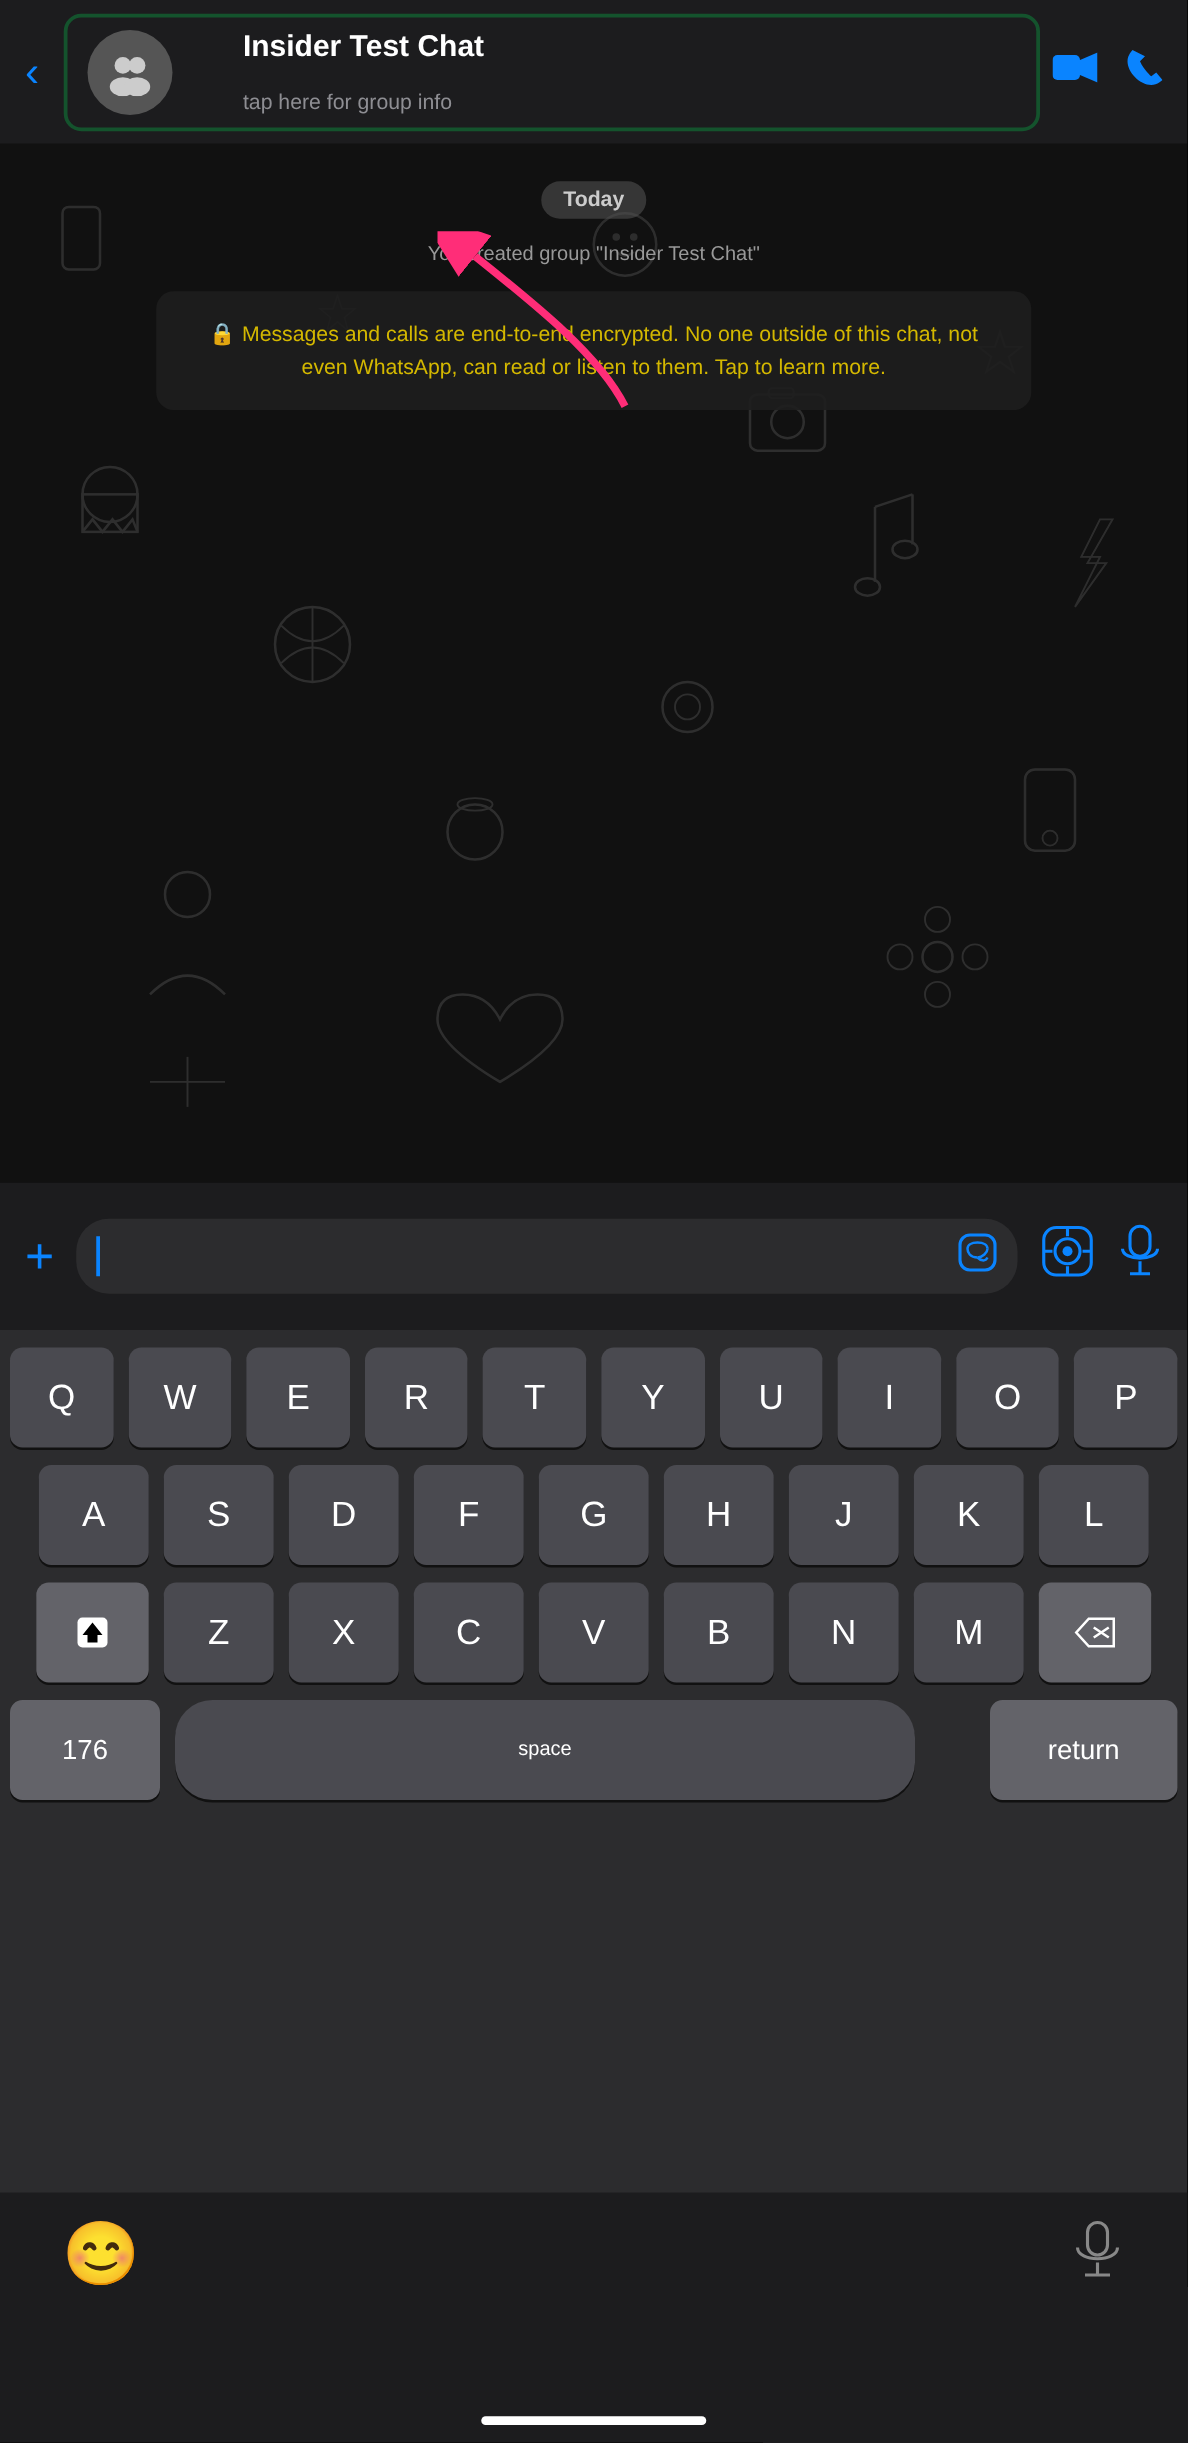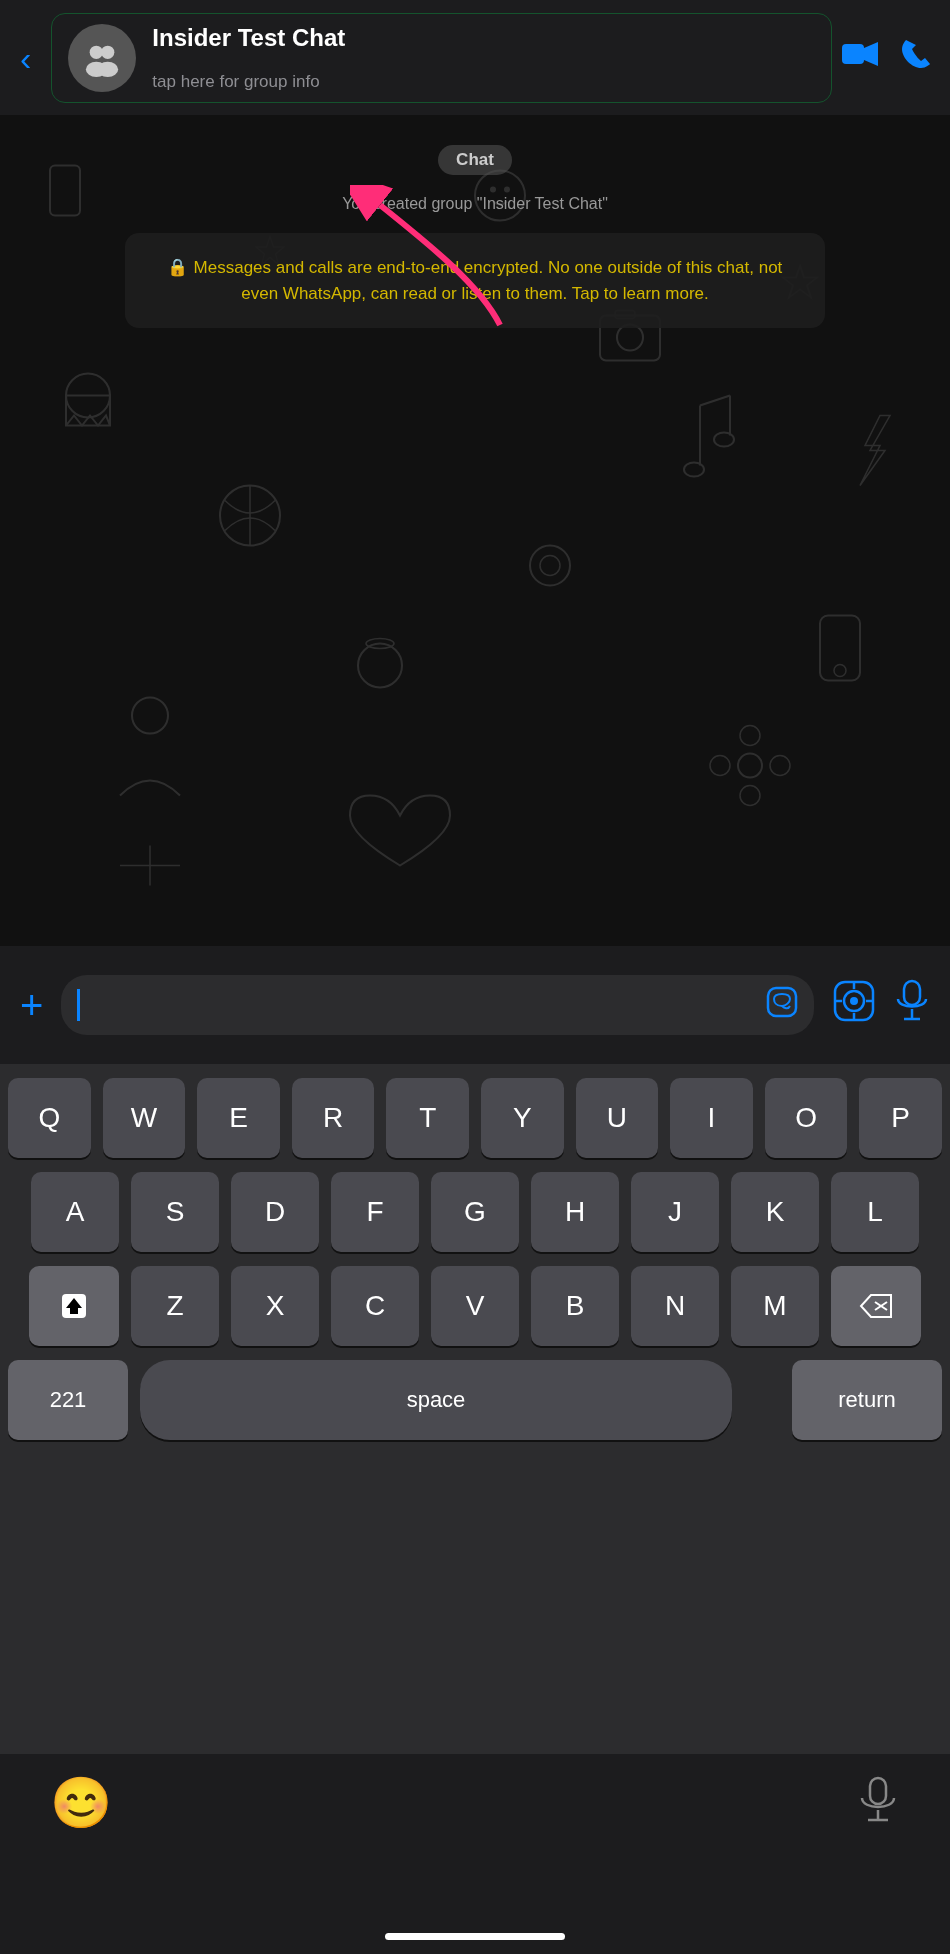--- a/index.html
+++ b/index.html
@@ -33,25 +33,26 @@
       font-size: 34px;
       margin-right: 10px;
       cursor: pointer;
       line-height: 1;
     }
 
     .group-info-box {
       flex: 1;
       display: flex;
       align-items: center;
-      border: 1px solid #14532d;
+      border: 3px solid #14532d;
       border-radius: 14px;
       padding: 10px 16px;
       cursor: pointer;
       margin: 0 10px;
+      gap: 40px;
     }
 
     .group-avatar {
       width: 68px;
       height: 68px;
       background: #555;
       border-radius: 50%;
       display: flex;
       align-items: center;
       justify-content: center;
@@ -291,21 +292,21 @@
 
     .key-delete {
       background: #636369;
       min-width: 90px;
       flex: 0 0 auto;
     }
 
     .key-space {
       flex: 1;
       max-width: none;
-      font-size: 22px;
+      font-size: 16px;
       color: #fff;
       border-radius: 30px;
     }
 
     .key-123 {
       min-width: 120px;
       flex: 0 0 auto;
       font-size: 22px;
     }
 
@@ -448,21 +449,21 @@
 
       <circle cx="550" cy="450" r="20" stroke="#fff" stroke-width="2" fill="none"></circle>
       <circle cx="550" cy="450" r="10" stroke="#fff" stroke-width="1.5" fill="none"></circle>
 
       <line x1="120" y1="750" x2="180" y2="750" stroke="#fff" stroke-width="1.5"></line>
       <line x1="150" y1="730" x2="150" y2="770" stroke="#fff" stroke-width="1.5"></line>
     </svg>
   </div>
 
   <div class="chat-content">
-    <div class="date-badge">Chat</div>
+    <div class="date-badge">Today</div>
     <div class="system-message">You created group "Insider Test Chat"</div>
     <div class="encryption-notice">🔒 Messages and calls are end-to-end encrypted. No one outside of this chat, not even WhatsApp, can read or listen to them. Tap to learn more.</div>
   </div>
 </div>
 
 <div class="arrow-container">
   <svg class="arrow-svg" viewBox="0 0 200 160" xmlns="http://www.w3.org/2000/svg">
     <defs>
       <marker id="arrowhead" markerWidth="10" markerHeight="7" refX="0" refY="3.5" orient="auto">
         <polygon points="0 0, 10 3.5, 0 7" fill="#ff2d78"></polygon>
@@ -555,21 +556,21 @@
       <div class="key key-special key-delete">
         <svg width="34" height="26" viewBox="0 0 34 26" fill="none">
           <path d="M12 2 L32 2 L32 24 L12 24 L2 13 Z" stroke="#fff" stroke-width="2" fill="none"></path>
           <line x1="16" y1="9" x2="28" y2="17" stroke="#fff" stroke-width="2"></line>
           <line x1="28" y1="9" x2="16" y2="17" stroke="#fff" stroke-width="2"></line>
         </svg>
       </div>
     </div>
 
     <div class="key-row">
-      <div class="key key-special key-123">221</div>
+      <div class="key key-special key-123">176</div>
       <div class="key key-space">space</div>
       <div class="key key-special key-return">return</div>
     </div>
   </div>
 
   <div class="bottom-bar">
     <div class="emoji-btn">😊</div>
     <div class="mic-bottom">
       <svg width="44" height="52" viewBox="0 0 44 52" fill="none">
         <rect x="14" y="4" width="16" height="26" rx="8" stroke="#888" stroke-width="2.5"></rect>

